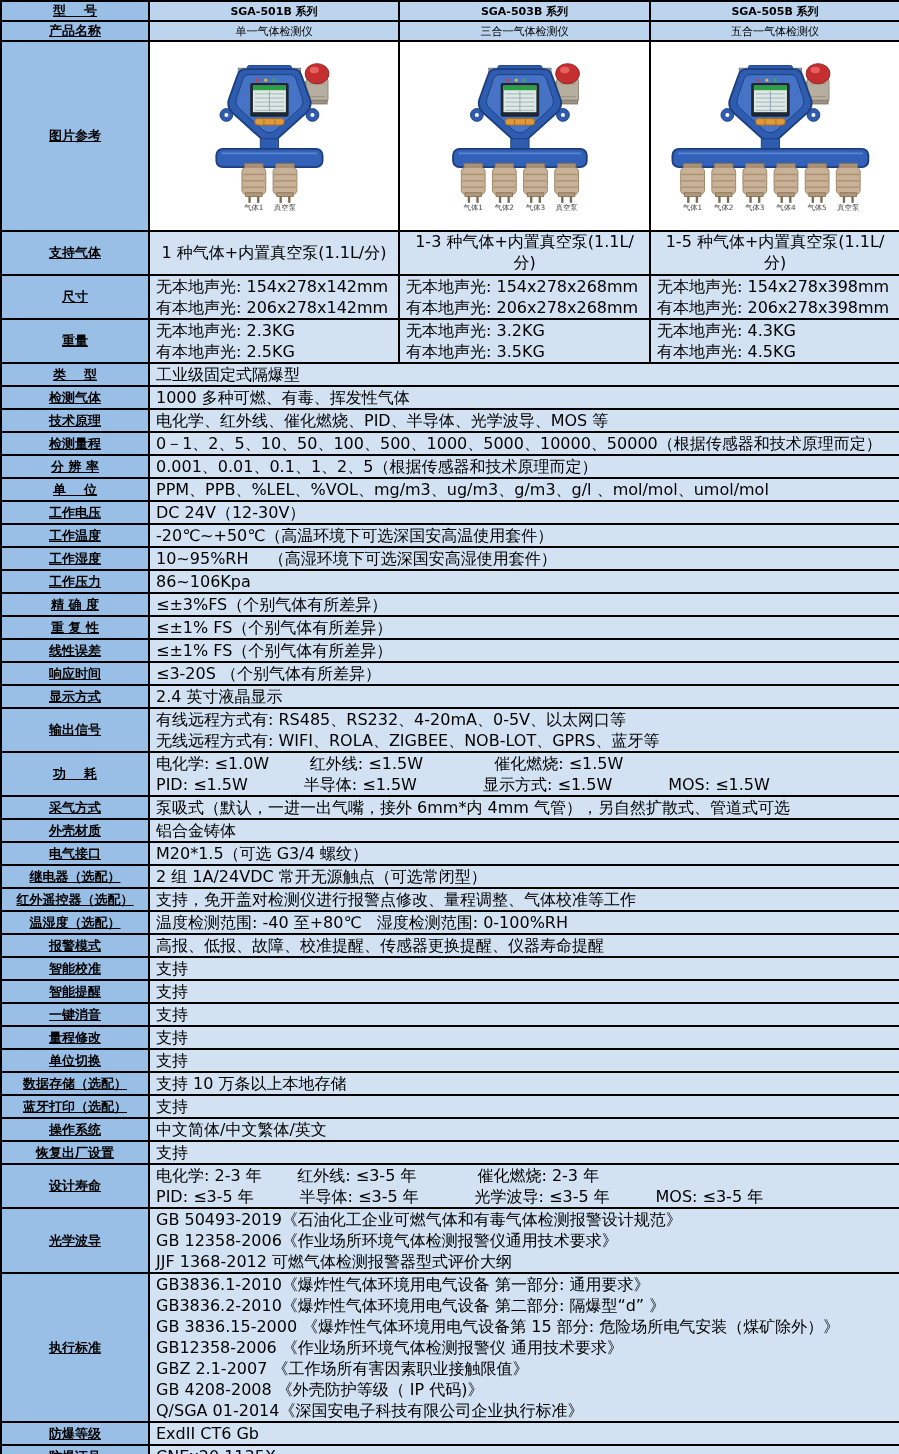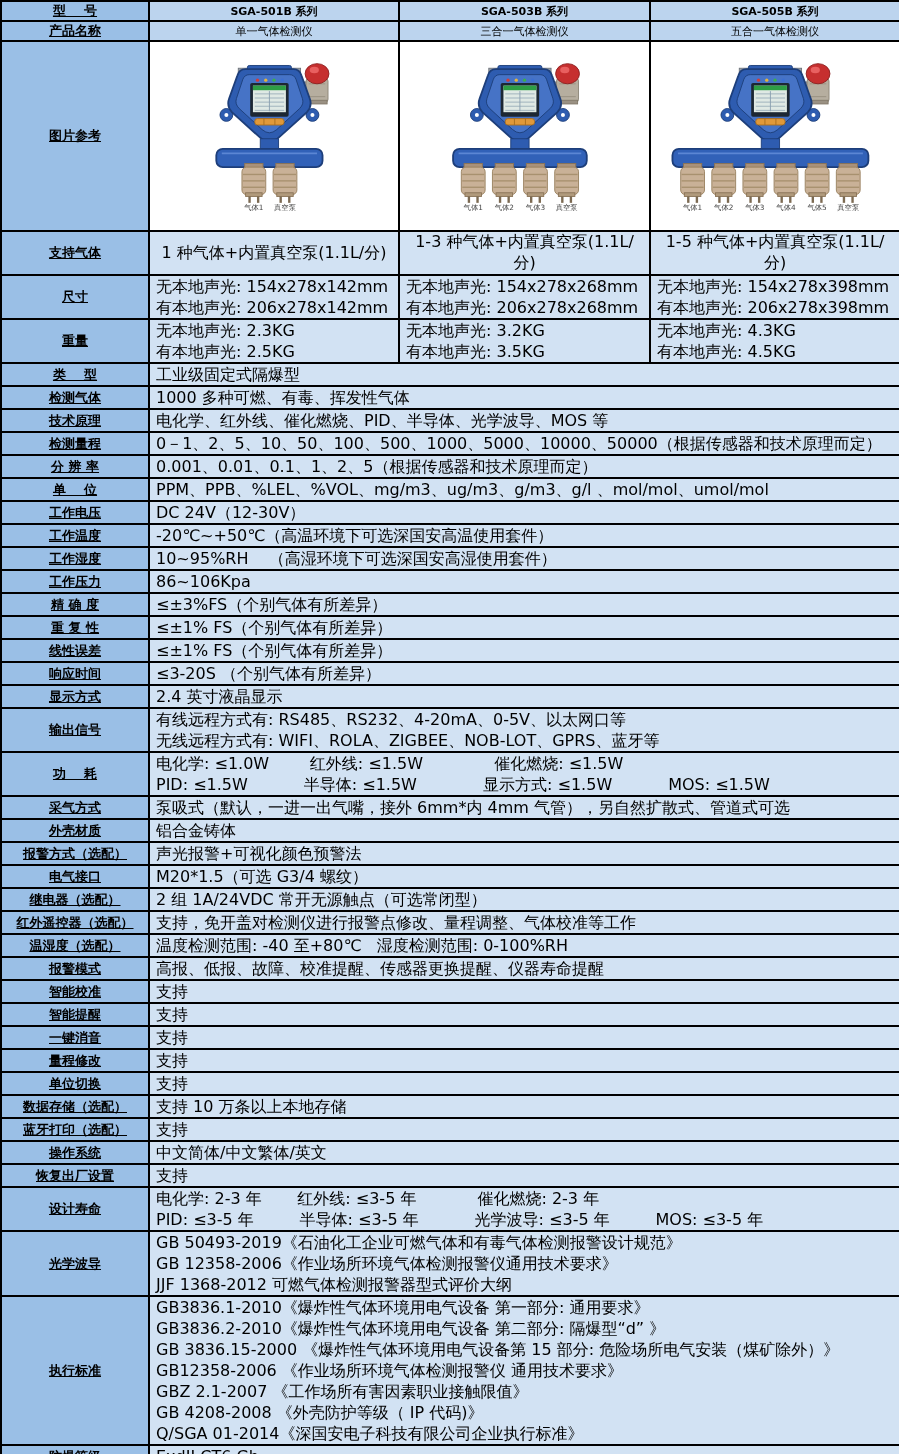--- a/index.html
+++ b/index.html
@@ -457,26 +457,20 @@
           <div class="line">泵吸式（默认，一进一出气嘴，接外 6mm*内 4mm 气管），另自然扩散式、管道式可选</div>
         </td>
       </tr>
       <tr>
         <td class="lbl">外壳材质</td>
         <td class="val" colspan="3">
           <div class="line">铝合金铸体</div>
         </td>
       </tr>
       <tr>
-        <td class="lbl">报警方式（选配）</td>
-        <td class="val" colspan="3">
-          <div class="line">声光报警+可视化颜色预警法</div>
-        </td>
-      </tr>
-      <tr>
         <td class="lbl">电气接口</td>
         <td class="val" colspan="3">
           <div class="line">M20*1.5（可选 G3/4 螺纹）</div>
         </td>
       </tr>
       <tr>
         <td class="lbl">继电器（选配）</td>
         <td class="val" colspan="3">
           <div class="line">2 组 1A/24VDC 常开无源触点（可选常闭型）</div>
         </td>

